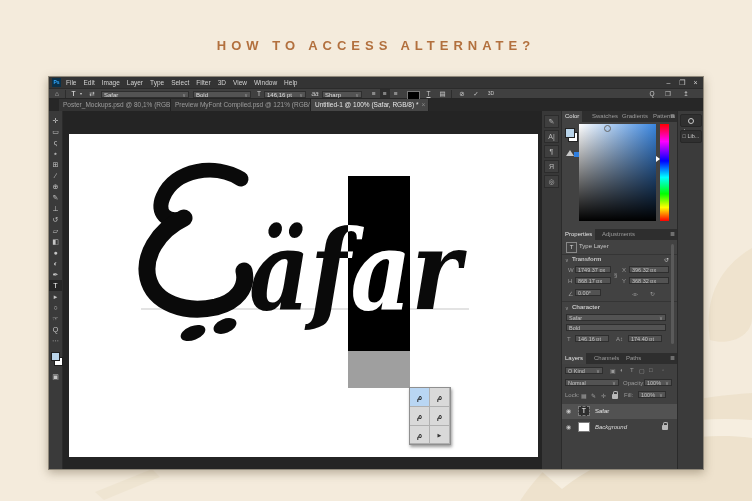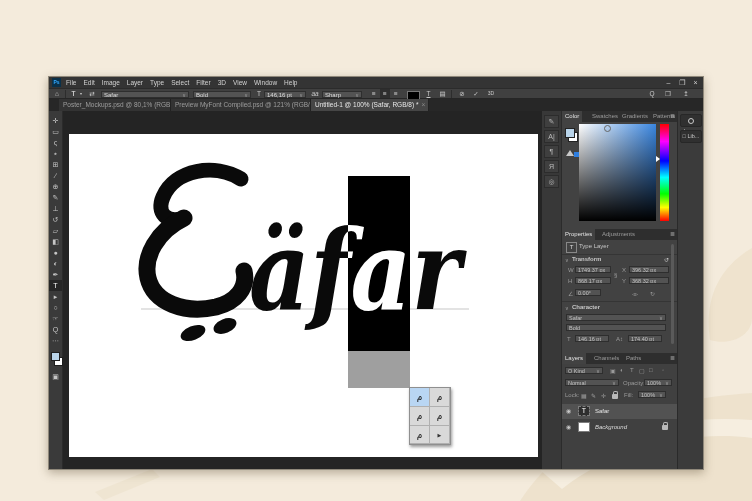--- a/index.html
+++ b/index.html
@@ -87,20 +87,21 @@
 
 <div class="stage">
 
   <svg class="a" style="left:0;top:0;" width="752" height="501" viewBox="0 0 752 501">
     <path d="M520,501 C560,438 640,400 752,393 L752,501 Z" fill="#eadcc3" opacity="0.6"></path>
     <path d="M540,470 C600,430 680,415 752,420 L752,438 C690,430 615,447 562,489 Z" fill="#f6efe2" opacity="0.9"></path>
     <path d="M95,492 L152,469 L160,477 L104,500 Z" fill="#efe5d2"></path>
     <path d="M752,248 C718,268 704,300 710,340 C730,346 752,336 752,318 Z" fill="#ecdfc8" opacity="0.7"></path>
   </svg>
 
+  <div class="a heading">HOW TO ACCESS ALTERNATE?</div>
 
   <div class="a ps">
 
     <div class="a titlebar">
       <div class="a pslogo">Ps</div>
       <div class="a menus">
         <span>File</span><span>Edit</span><span>Image</span><span>Layer</span><span>Type</span><span>Select</span><span>Filter</span><span>3D</span><span>View</span><span>Window</span><span>Help</span>
       </div>
       <div class="a winctl" style="right:28px;">–</div>
       <div class="a winctl" style="right:14px;">❐</div>

